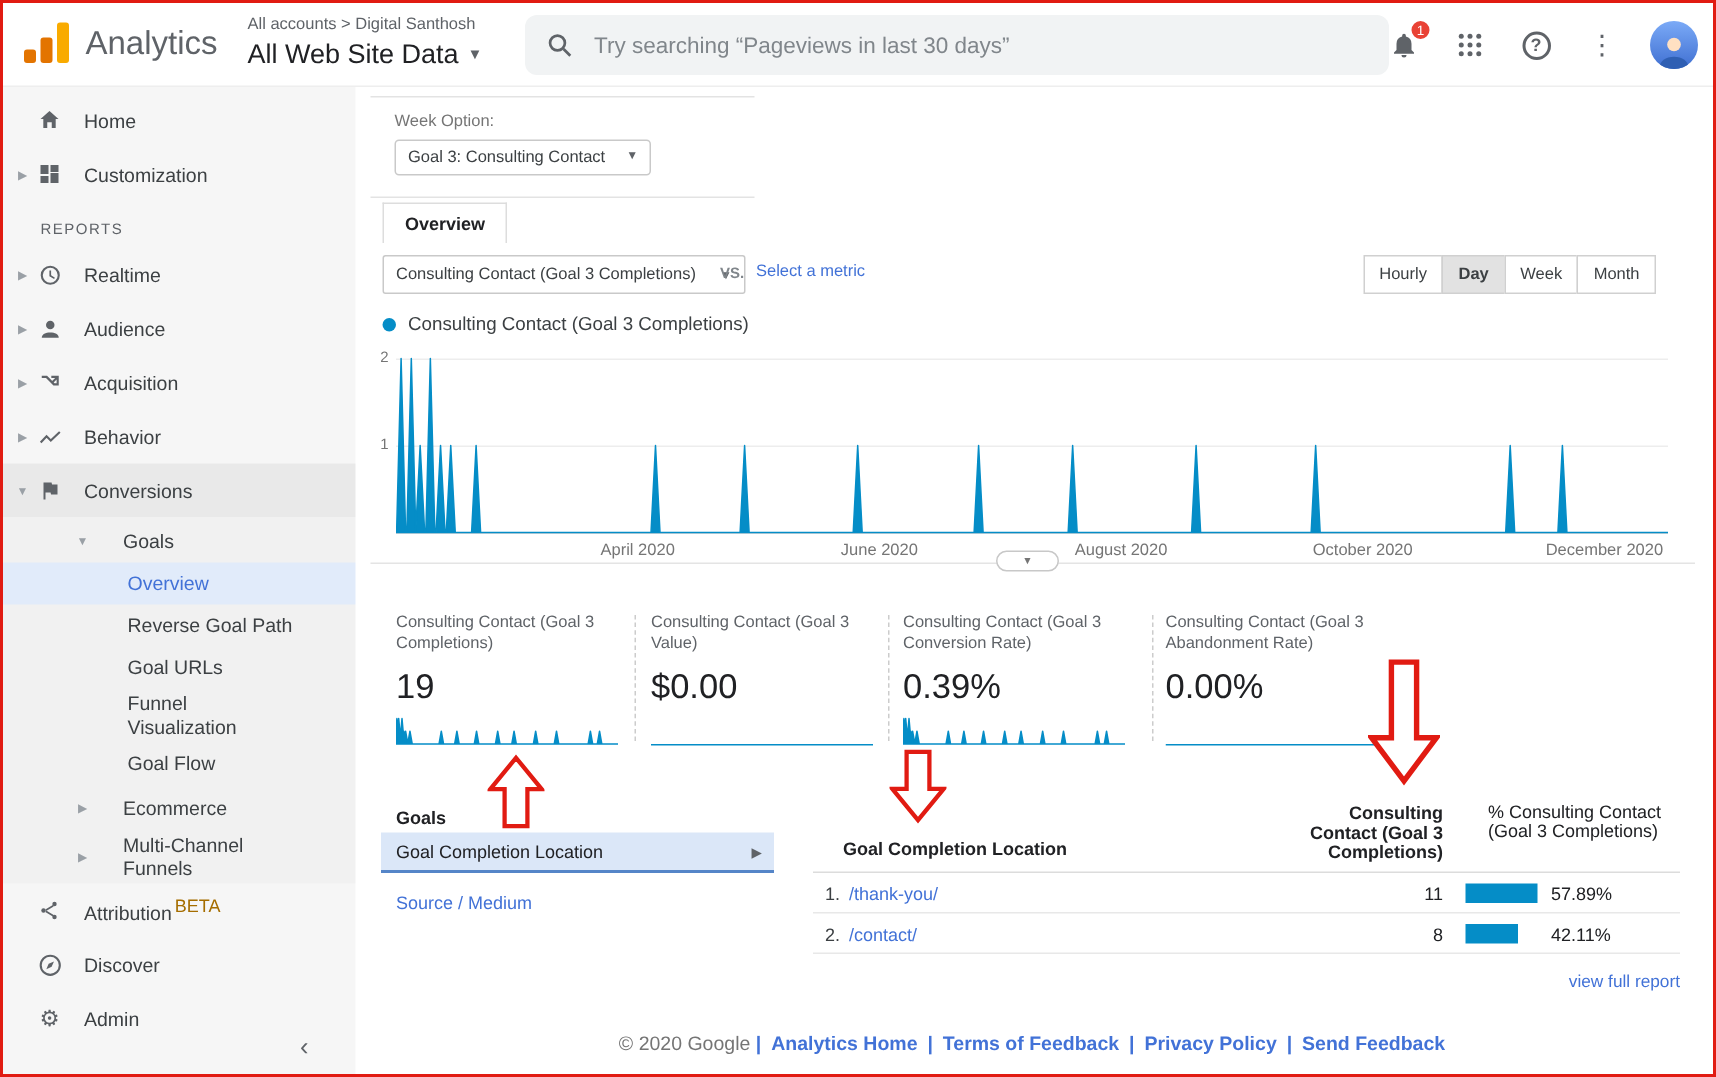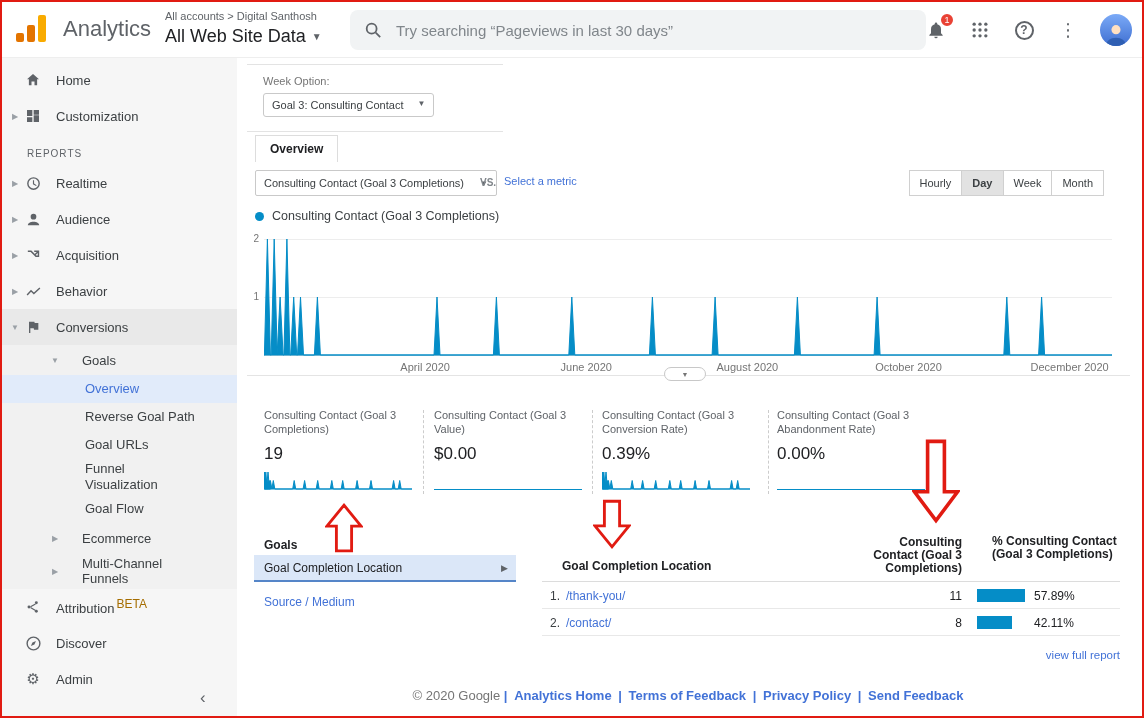--- a/index.html
+++ b/index.html
@@ -2,21 +2,21 @@
 <html><head>
 <meta charset="utf-8">
 <style>
   * { box-sizing: border-box; margin: 0; padding: 0; }
   html,body { width:1144px; height:718px; }
   body { font-family:"Liberation Sans", sans-serif; background:#fff; position:relative; overflow:hidden; }
   .page { position:absolute; inset:0; border:2px solid #e11b12; background:#fff; overflow:hidden; }
 
   
   .header { position:absolute; top:0; left:0; right:0; height:56px; background:#fff; border-bottom:1px solid #eee; z-index:10; }
-  .logo { position:absolute; left:14px; top:12px; display:flex; align-items:center; gap:15px; }
+  .logo { position:absolute; left:14px; top:12px; display:flex; align-items:center; gap:9px; }
   .logo-mark { width:32px; height:30px; position:relative; }
   .lb { position:absolute; bottom:2px; width:8px; border-radius:2px; }
   .lb1 { left:0;  height:9px;  background:#e37400; }
   .lb2 { left:11px; height:17px; background:#e37400; }
   .lb3 { left:22px; height:27px; background:#f9ab00; }
   .app-name { font-size:22px; color:#5f6368; }
   .breadcrumb { position:absolute; left:163px; top:8px; font-size:11px; color:#5f6368; }
   .property { position:absolute; left:163px; top:24px; font-size:18px; color:#202124; cursor:pointer; display:flex; align-items:center; gap:6px; }
   .property .caret { font-size:10px; color:#5f6368; }
   .search { position:absolute; left:348px; top:8px; width:576px; height:40px; background:#f1f3f4; border-radius:8px; display:flex; align-items:center; padding:0 14px; }
@@ -69,35 +69,35 @@
   .legend .txt { font-size:12.5px; color:#3c4043; }
   .ytick { position:absolute; left:6px; width:16px; text-align:right; font-size:10px; color:#757575; }
   #main-chart { position:absolute; left:27px; top:174px; }
   .xlabels { position:absolute; left:27px; top:303px; width:848px; height:14px; }
   .xlabels span { position:absolute; transform:translateX(-50%); font-size:11px; color:#757575; white-space:nowrap; }
   .range-divider { position:absolute; left:10px; right:12px; top:317px; height:1px; background:#e4e4e4; }
   .pill { position:absolute; left:427px; top:309px; width:42px; height:14px; border:1px solid #c8c8c8; border-radius:8px; background:#fff; display:flex; align-items:center; justify-content:center; font-size:7px; color:#757575; z-index:3; cursor:grab; }
 
   .card { position:absolute; top:350px; }
   .card .c-title { font-size:11px; color:#5f6368; line-height:14px; }
-  .card .c-value { font-size:17px; color:#202124; margin-top:8px; }
+  .card .c-value { font-size:23px; color:#202124; margin-top:8px; }
   .card .spark { margin-top:5px; display:block; }
   .card-sep { position:absolute; top:352px; height:84px; border-left:1px dashed #ccc; }
 
   .goals-title { position:absolute; left:27px; top:480px; font-size:12px; font-weight:bold; color:#202124; }
   .goal-loc-row { position:absolute; left:17px; top:497px; width:262px; height:27px; background:#dbe7f8; border-bottom:2px solid #5585c8; display:flex; align-items:center; padding:0 8px 0 10px; cursor:pointer; }
   .goal-loc-row .lbl { font-size:12px; color:#202124; flex:1; }
   .goal-loc-row .chev { font-size:9px; color:#5f6368; }
   .source-medium { position:absolute; left:27px; top:537px; font-size:12px; color:#4272d7; cursor:pointer; }
 
   .gtable { position:absolute; left:305px; top:461px; width:578px; }
   .thead { position:relative; height:63px; border-bottom:1px solid #dcdcdc; }
   .th1 { position:absolute; left:20px; bottom:8px; font-size:12px; font-weight:bold; color:#202124; }
   .th2 { position:absolute; left:290px; bottom:6px; width:130px; text-align:right; font-size:12px; font-weight:bold; color:#202124; line-height:13px; }
-  .th3 { position:absolute; left:450px; bottom:20px; width:130px; font-size:12px; font-weight:bold; color:#202124; line-height:13px; }
+  .th3 { position:absolute; left:450px; bottom:20px; width:130px; font-size:12px; font-weight:normal; color:#202124; line-height:13px; }
   .trow { position:relative; height:27px; border-bottom:1px solid #e8e8e8; }
   .trow .rank { position:absolute; left:8px; top:7px; font-size:12px; color:#3c4043; }
   .trow .loc { position:absolute; left:24px; top:7px; font-size:12px; color:#4272d7; cursor:pointer; }
   .trow .cnt { position:absolute; left:290px; top:7px; width:130px; text-align:right; font-size:12px; color:#202124; }
   .pct-bar { position:absolute; left:435px; top:7px; height:13px; background:#058dc7; }
   .trow .pct { position:absolute; left:492px; top:7px; font-size:12px; color:#202124; }
   .vfr { position:absolute; right:0; top:130px; font-size:11.5px; color:#4272d7; cursor:pointer; }
 
   .footer { position:absolute; left:0; right:0; top:630px; text-align:center; font-size:13px; color:#757575; }
   .footer .flink { color:#4272d7; font-weight:bold; cursor:pointer; margin:0 3px; }

